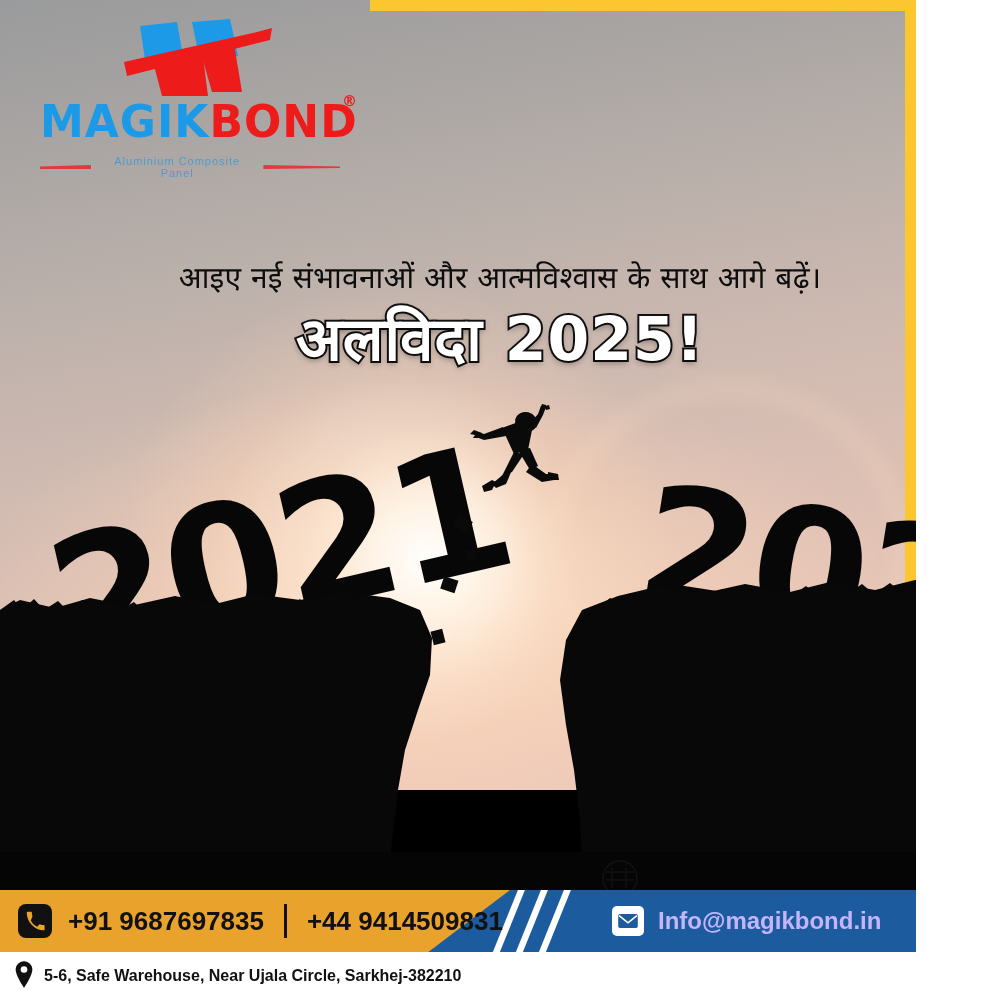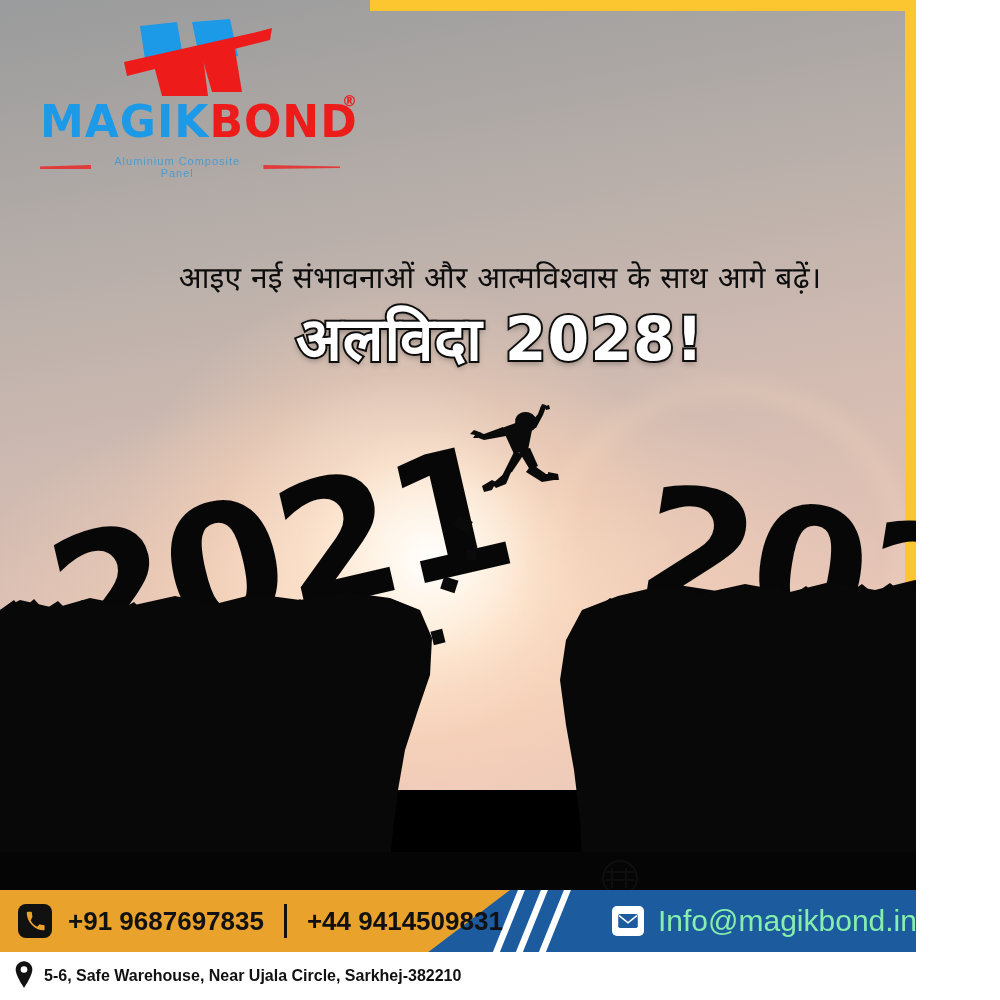--- a/index.html
+++ b/index.html
@@ -74,21 +74,21 @@
   .stripe{position:absolute;top:-6px;height:76px;width:7px;background:#ffffff;transform:skewX(-22deg);}
   .stripe.s1{left:505px;}
   .stripe.s2{left:528px;}
   .stripe.s3{left:551px;}
   .phones{position:absolute;left:18px;top:0;height:62px;display:flex;align-items:center;gap:16px;}
   .icon-box{width:34px;height:34px;border-radius:8px;background:#111;display:flex;align-items:center;justify-content:center;}
   .phone-txt{display:flex;align-items:center;gap:20px;font-size:26px;color:#111;font-weight:600;}
   .divider{width:3px;height:34px;background:#111;}
   .email-wrap{position:absolute;left:612px;top:0;height:62px;display:flex;align-items:center;gap:14px;}
   .mail-box{width:32px;height:30px;border-radius:5px;background:#fff;display:flex;align-items:center;justify-content:center;}
-  .email-txt{font-size:30px;color:#86efac;font-weight:400;}
+  .email-txt{font-size:24px;color:#c4b5fd;font-weight:700;}
   .addr{position:absolute;left:0;top:62px;width:1000px;height:48px;background:#fff;
         display:flex;align-items:center;gap:10px;padding-left:14px;box-sizing:border-box;}
   .addr-txt{font-size:16px;color:#111;font-weight:600;}
 </style>
 </head>
 <body>
 
 <div id="poster">
 
   <div class="sky"></div>
@@ -116,21 +116,21 @@
     <div class="logo-tag">
       <div class="tagline-row">
         <span class="tag-rule l"></span>
         <span>Aluminium Composite Panel</span>
         <span class="tag-rule r"></span>
       </div>
     </div>
   </div>
 
   <div class="subhead">आइए नई संभावनाओं और आत्मविश्वास के साथ आगे बढ़ें।</div>
-  <div class="headline">अलविदा 2028!</div>
+  <div class="headline">अलविदा 2025!</div>
 
   <div class="year" id="year-2021">2021</div>
   <div class="year" id="year-2022">2022</div>
 
   <div class="runner">
     <svg viewBox="0 0 110 110" width="110" height="110">
       <g fill="#0a0a0a">
         <ellipse cx="64" cy="18" rx="11" ry="10" transform="rotate(14 64 18)"></ellipse>
         <path d="M40 24 L62 16 L70 26 L66 46 L52 50 Z"></path>
         <path d="M41 23 L22 30 L16 28 L14 33 L22 36 L44 32 Z"></path>

